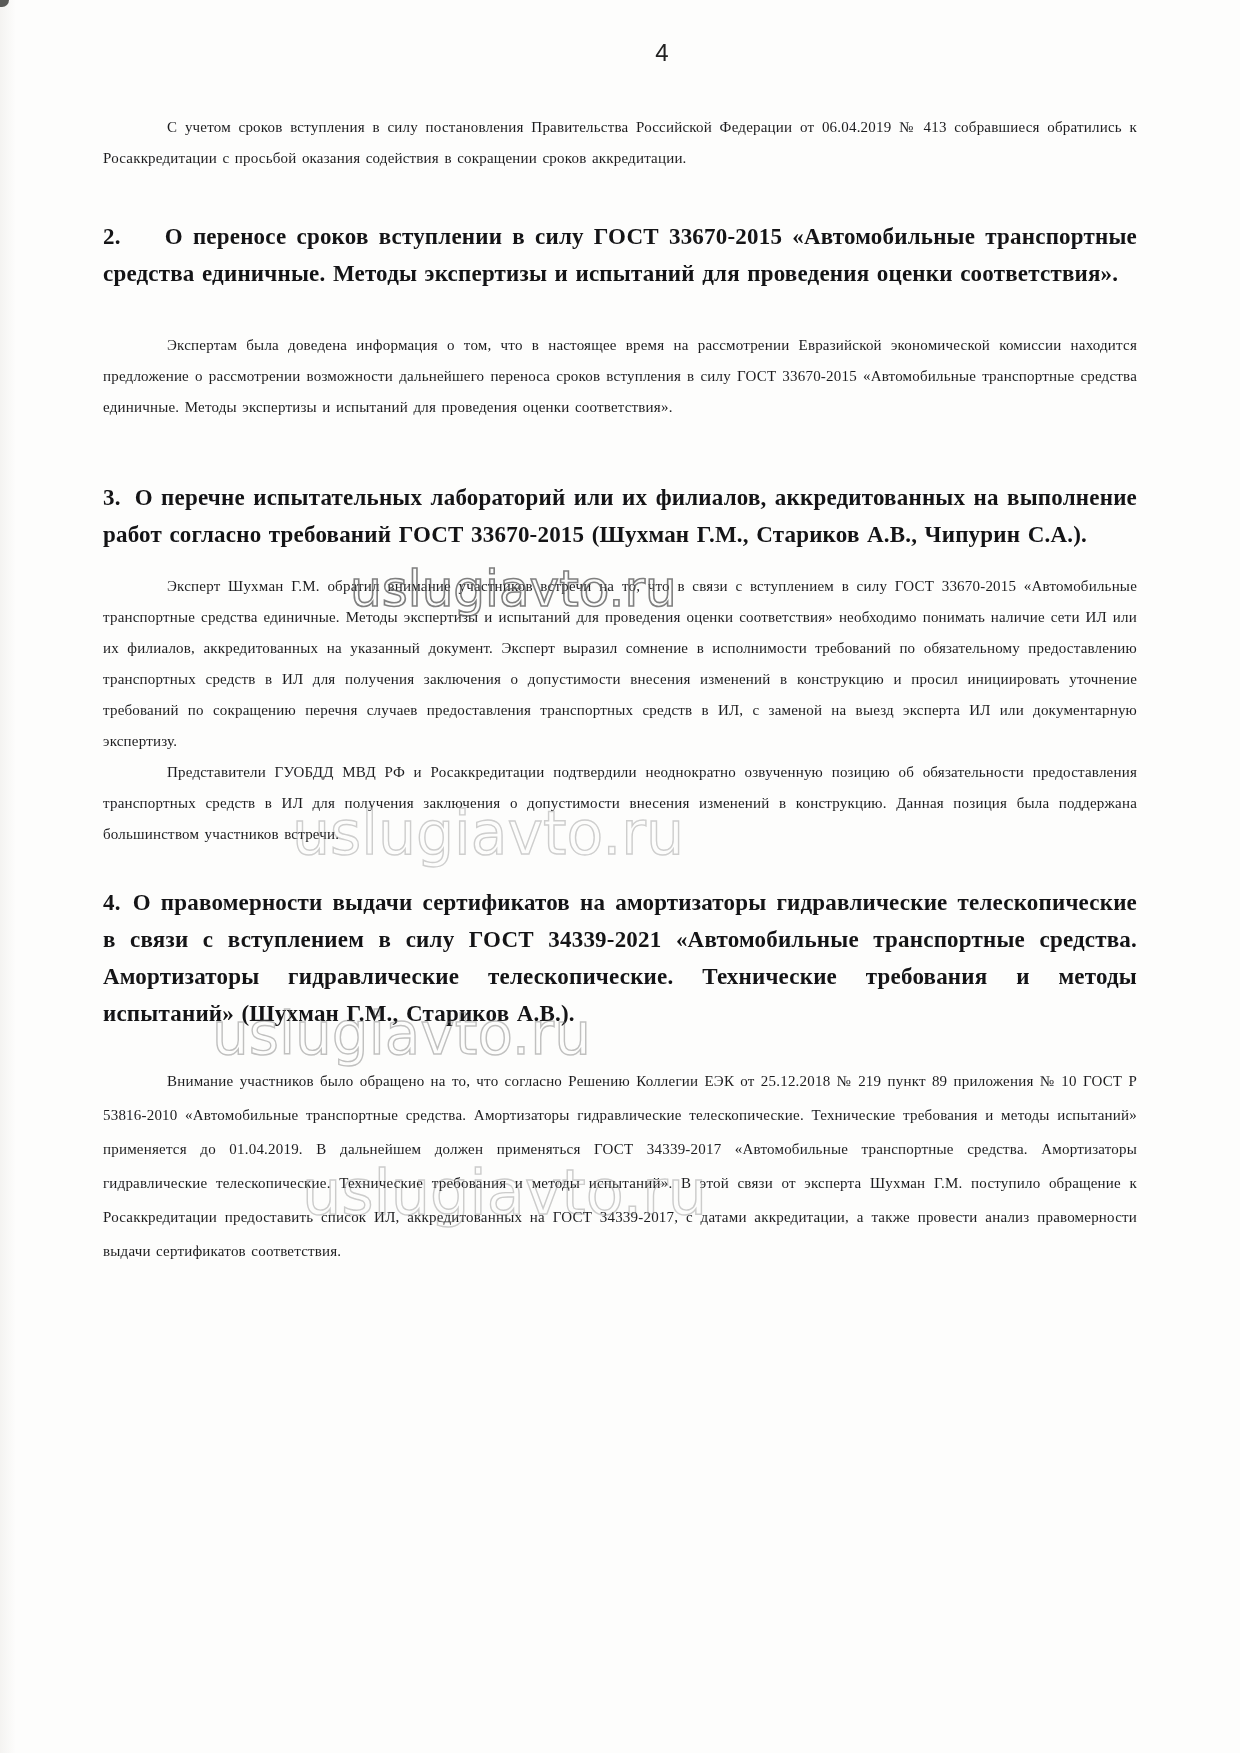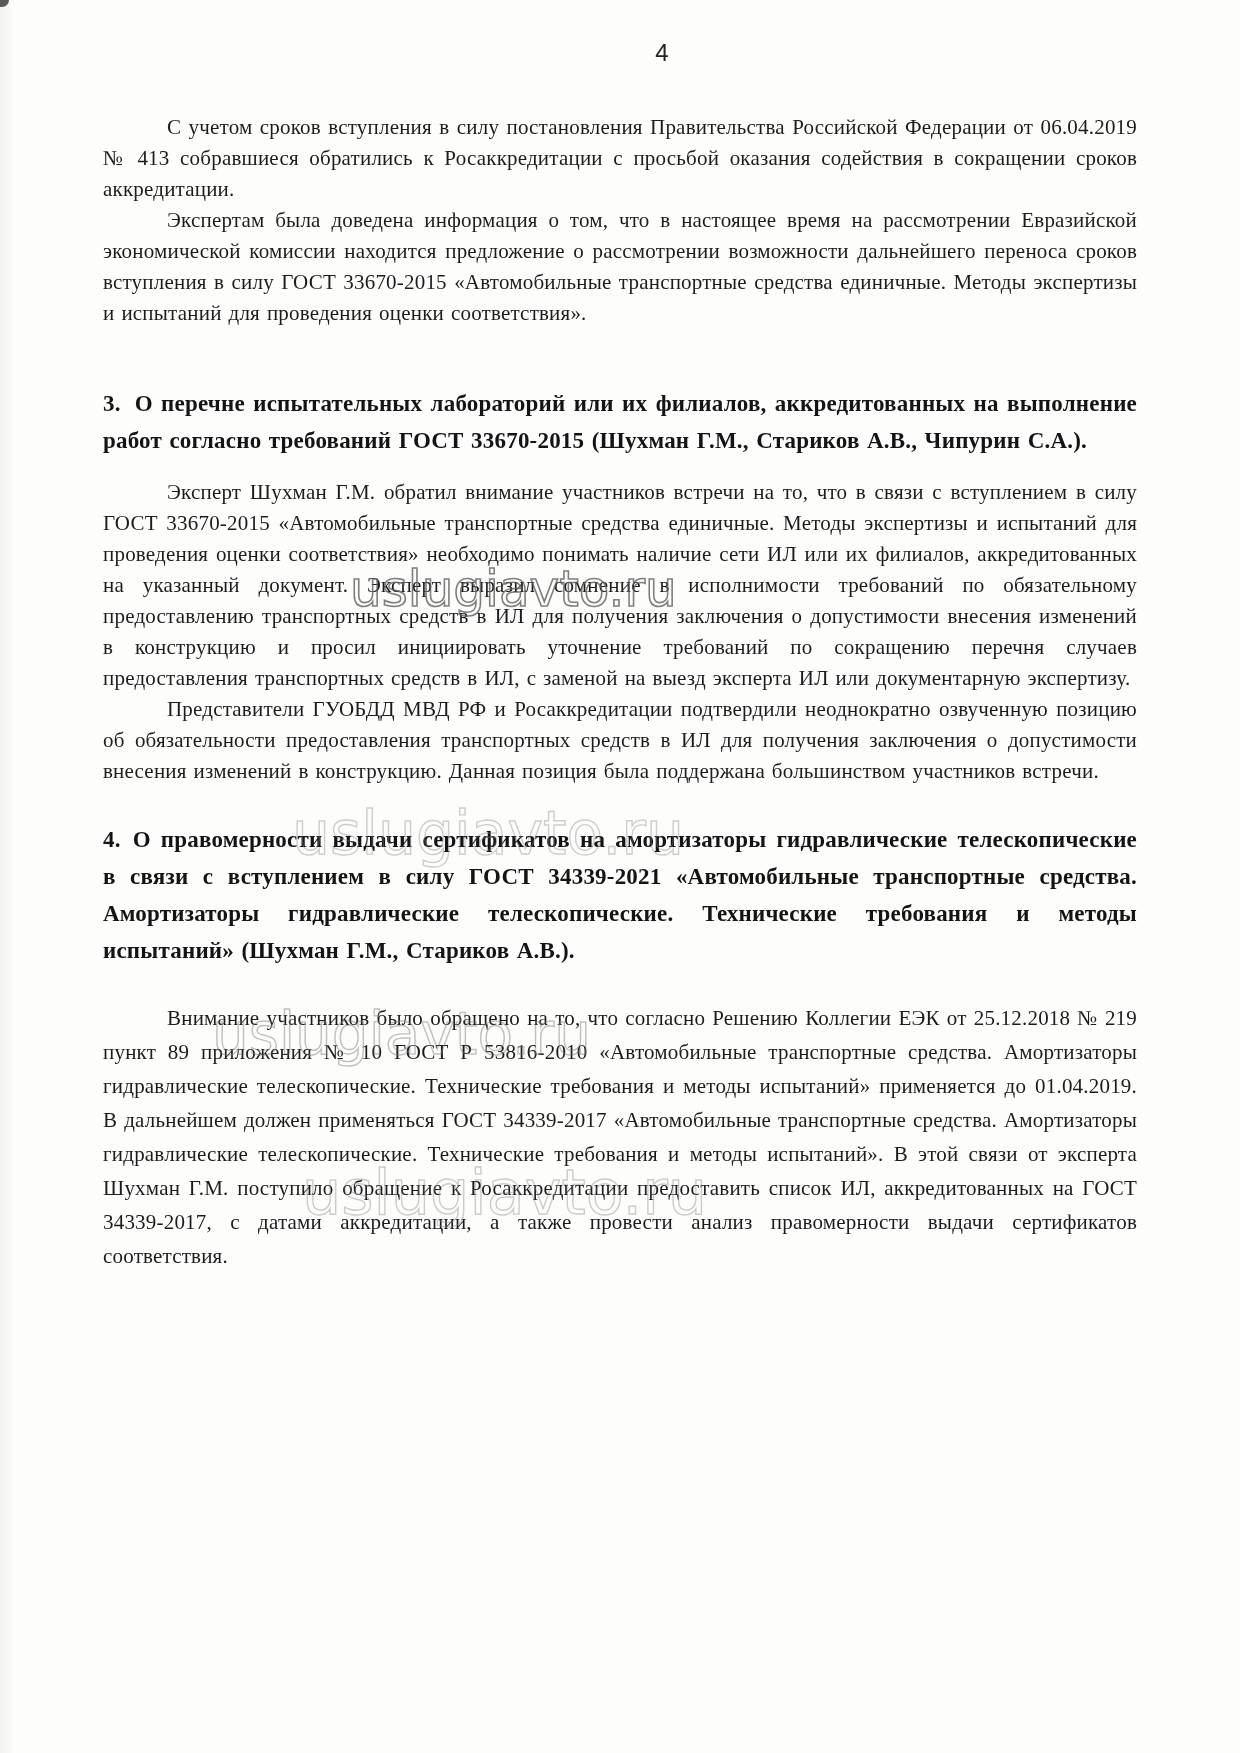--- a/index.html
+++ b/index.html
@@ -25,21 +25,21 @@
   }
   .page-number {
     position: relative; left: 42px;
     text-align: center;
     font-size: 24px; line-height: 30px;
     font-family: "Liberation Sans", sans-serif;
     margin-bottom: 44px;
     color: #222;
   }
   p.body {
-    font-size: 21px; line-height: 31px;
+    font-size: 15px; line-height: 31px;
     text-align: justify; text-indent: 64px;
     margin: 0; letter-spacing: 0.2px; word-spacing: 1.5px;
   }
   p.body.loose { line-height: 34px; margin-top: 32px; }
   .sec {
     font-size: 23px; font-weight: bold; line-height: 37px;
     text-align: justify; letter-spacing: 0.2px; word-spacing: 1.5px;
     color: #141416;
   }
   .sec .num { display: inline-block; }
@@ -68,20 +68,21 @@
 <body>
 
 <div class="page">
 
   <div class="corner-artifact"></div>
 
   <div class="page-number">4</div>
 
   <p class="body">С учетом сроков вступления в силу постановления Правительства Российской Федерации от 06.04.2019 № 413 собравшиеся обратились к Росаккредитации с просьбой оказания содействия в сокращении сроков аккредитации.</p>
 
+  <div class="sec sec-2"><span class="num num-wide">2.</span><span>О переносе сроков вступлении в силу ГОСТ 33670-2015 «Автомобильные транспортные средства единичные. Методы экспертизы и испытаний для проведения оценки соответствия».</span></div>
 
   <p class="body">Экспертам была доведена информация о том, что в настоящее время на рассмотрении Евразийской экономической комиссии находится предложение о рассмотрении возможности дальнейшего переноса сроков вступления в силу ГОСТ 33670-2015 «Автомобильные транспортные средства единичные. Методы экспертизы и испытаний для проведения оценки соответствия».</p>
 
   <div class="sec sec-3"><span class="num num-mid">3.</span><span>О перечне испытательных лабораторий или их филиалов, аккредитованных на выполнение работ согласно требований ГОСТ 33670-2015 (Шухман Г.М., Стариков А.В., Чипурин С.А.).</span></div>
 
   <p class="body">Эксперт Шухман Г.М. обратил внимание участников встречи на то, что в связи с вступлением в силу ГОСТ 33670-2015 «Автомобильные транспортные средства единичные. Методы экспертизы и испытаний для проведения оценки соответствия» необходимо понимать наличие сети ИЛ или их филиалов, аккредитованных на указанный документ. Эксперт выразил сомнение в исполнимости требований по обязательному предоставлению транспортных средств в ИЛ для получения заключения о допустимости внесения изменений в конструкцию и просил инициировать уточнение требований по сокращению перечня случаев предоставления транспортных средств в ИЛ, с заменой на выезд эксперта ИЛ или документарную экспертизу.</p>
 
   <p class="body">Представители ГУОБДД МВД РФ и Росаккредитации подтвердили неоднократно озвученную позицию об обязательности предоставления транспортных средств в ИЛ для получения заключения о допустимости внесения изменений в конструкцию. Данная позиция была поддержана большинством участников встречи.</p>
 
   <div class="sec sec-4"><span class="num num-narrow">4.</span><span>О правомерности выдачи сертификатов на амортизаторы гидравлические телескопические в связи с вступлением в силу ГОСТ 34339-2021 «Автомобильные транспортные средства. Амортизаторы гидравлические телескопические. Технические требования и методы испытаний» (Шухман Г.М., Стариков А.В.).</span></div>

